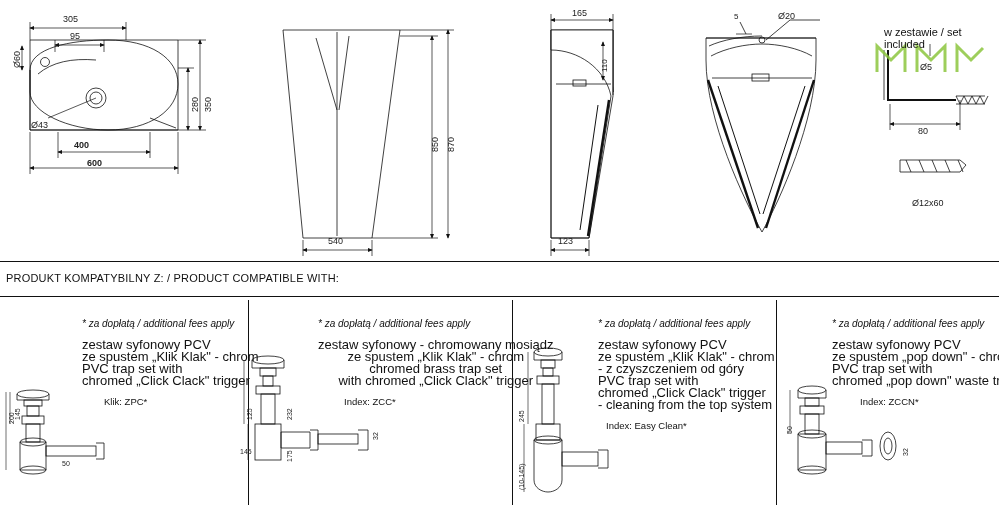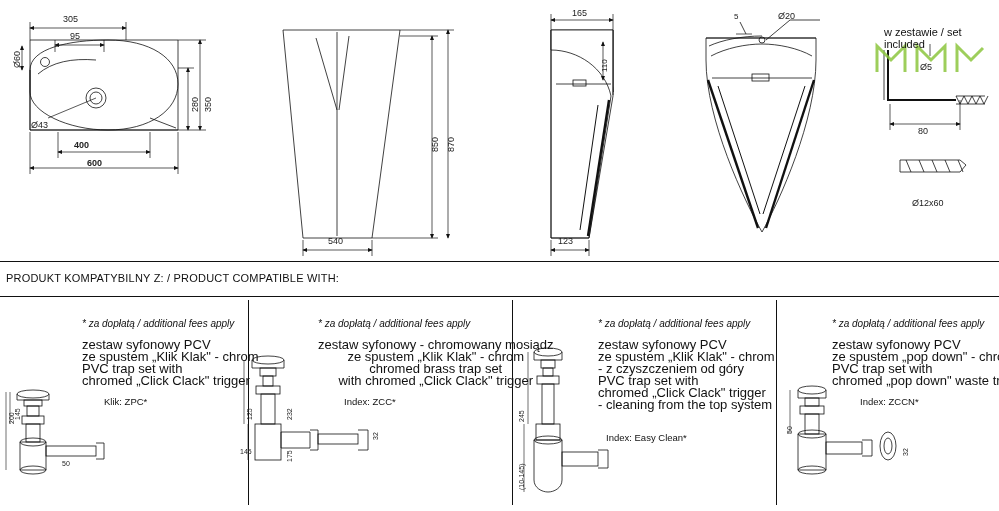--- a/index.html
+++ b/index.html
@@ -289,21 +289,21 @@
 with chromed „Click Clack" trigger</div>
   <div class="block-index" style="left:330px;top:396px;padding-left:14px;">Index: ZCC*</div>
 
   <div class="block-title" style="left:598px;top:318px;">* za dopłatą / additional fees apply</div>
   <div class="block-text" style="left:598px;top:339px;">zestaw syfonowy PCV
 ze spustem „Klik Klak" - chrom
 - z czyszczeniem od góry
 PVC trap set with
 chromed „Click Clack" trigger
 - cleaning from the top system</div>
-  <div class="block-index" style="left:606px;top:420px;margin-top:12px;">Index: Easy Clean*</div>
+  <div class="block-index" style="left:606px;top:420px;">Index: Easy Clean*</div>
 
   <div class="block-title" style="left:832px;top:318px;">* za dopłatą / additional fees apply</div>
   <div class="block-text" style="left:832px;top:339px;">zestaw syfonowy PCV
 ze spustem „pop down" - chrom
 PVC trap set with
 chromed „pop down" waste trigger</div>
   <div class="block-index" style="left:844px;top:396px;margin-left:16px;">Index: ZCCN*</div>
 
   <div class="lbl rot" style="left:8px;top:424px;font-size:7px;">200</div>
   <div class="lbl rot" style="left:14px;top:420px;font-size:7px;">145</div>

